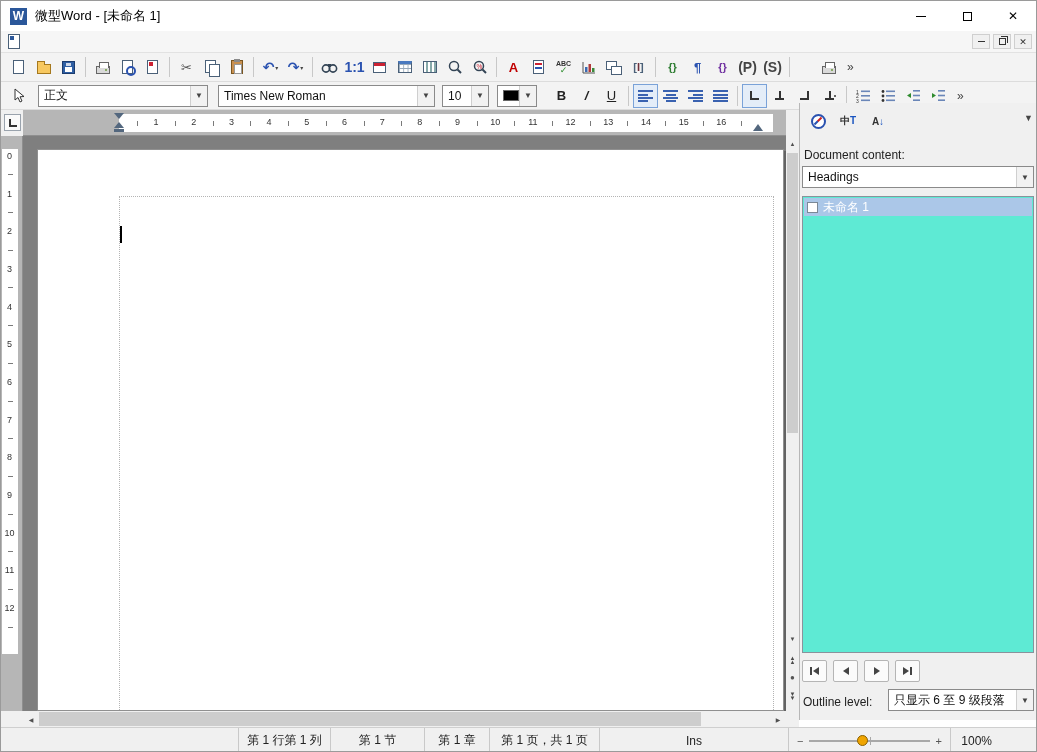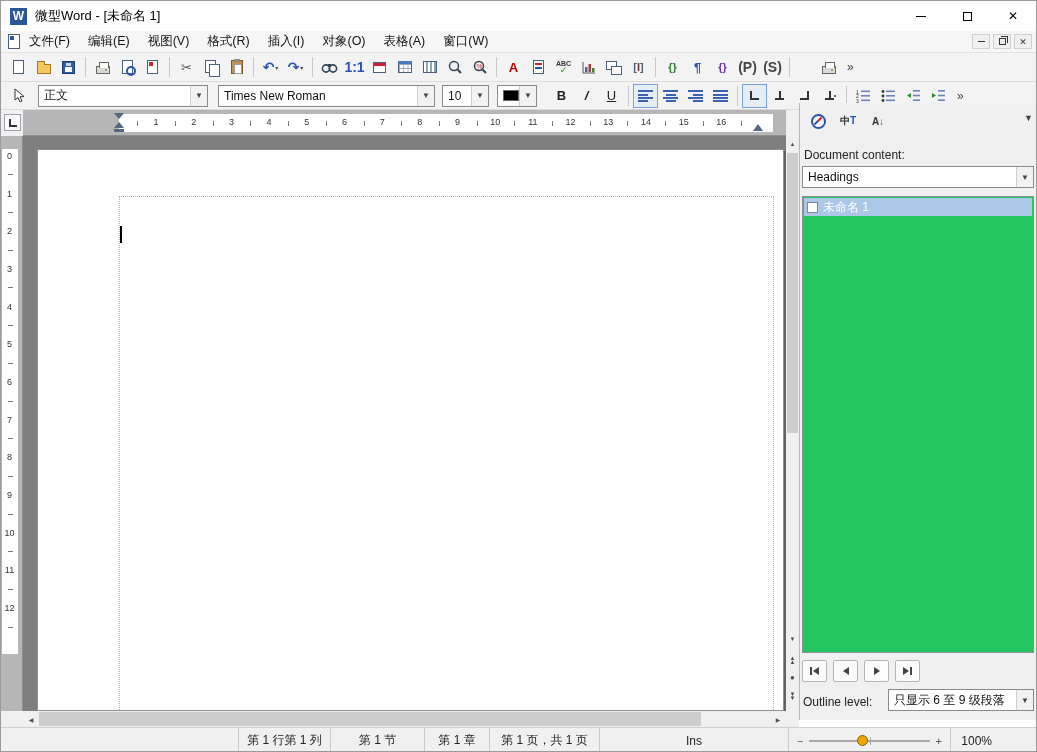--- a/index.html
+++ b/index.html
@@ -157,21 +157,21 @@
   .sp-btn{width:26px;height:26px;display:flex;align-items:center;justify-content:center}
   .compass{width:15px;height:15px;border-radius:50%;border:2px solid #2a52b0;position:relative;background:#fff}
   .compass::before{content:"";position:absolute;left:50%;top:50%;width:2px;height:10px;background:linear-gradient(#cc2222 0 50%,#2a52b0 50% 100%);transform:translate(-50%,-50%) rotate(45deg)}
   .wt-ic{font-size:10px;font-weight:bold;color:#333}
   .wt-ic b{color:#1a55c0}
   .sort-ic{font-size:10px;font-weight:bold;color:#333}
   .sort-ic b{color:#1a55c0;font-weight:normal}
   .sp-menu-arrow{position:absolute;right:5px;top:10px;font-size:9px;color:#444}
   .sp-label{position:absolute;left:4px;top:45px;font-size:12px;color:#222}
   .sp-combo{position:absolute;left:2px;right:4px;top:63px}
-  .sp-list{position:absolute;left:2px;right:4px;top:93px;height:457px;background:#22c55e;border:1px solid #8a929c;overflow:hidden}
+  .sp-list{position:absolute;left:2px;right:4px;top:93px;height:457px;background:#5eead4;border:1px solid #8a929c;overflow:hidden}
   .sp-item{height:18px;margin:1px;display:flex;align-items:center;gap:5px;padding-left:3px;font-size:12px;color:#222}
   .sp-item.selected{background:#abc7e8;color:#fff}
   .sp-check{width:11px;height:11px;background:#fff;border:1px solid #7a8896;flex:none}
   .sp-nav{position:absolute;left:2px;top:557px;display:flex;gap:6px}
   .navbtn{width:25px;height:22px;border:1px solid #b5b5b5;background:#fbfbfb;border-radius:2px;display:flex;align-items:center;justify-content:center;gap:1px}
   .tri-l{width:0;height:0;border-top:4px solid transparent;border-bottom:4px solid transparent;border-right:6px solid #444}
   .tri-r{width:0;height:0;border-top:4px solid transparent;border-bottom:4px solid transparent;border-left:6px solid #444}
   .endbar{width:2px;height:8px;background:#444}
   .sp-outline-label{position:absolute;left:3px;top:592px;font-size:12px;color:#222}
   .sp-outline-combo{position:absolute;left:88px;right:4px;top:586px}
@@ -208,31 +208,20 @@
     <button class="cap-btn cap-max">
         <i></i>
       </button>
     <button class="cap-btn cap-close">
         <span>✕</span>
       </button>
   </div>
 
   <div class="menubar">
     <span class="doc-mini"></span>
-    <div class="menu-items">
-
-    <span class="menu-item">文件(F)</span>
-        <span class="menu-item">编辑(E)</span>
-        <span class="menu-item">视图(V)</span>
-        <span class="menu-item">格式(R)</span>
-        <span class="menu-item">插入(I)</span>
-        <span class="menu-item">对象(O)</span>
-        <span class="menu-item">表格(A)</span>
-        <span class="menu-item">窗口(W)</span>
-      </div>
     <div class="mdi-ctrls">
       <button class="mdi-btn mdi-min">
           <i></i>
         </button>
       <button class="mdi-btn mdi-restore">
           <i></i>
         </button>
       <button class="mdi-btn mdi-close">
           <span>✕</span>
         </button>

